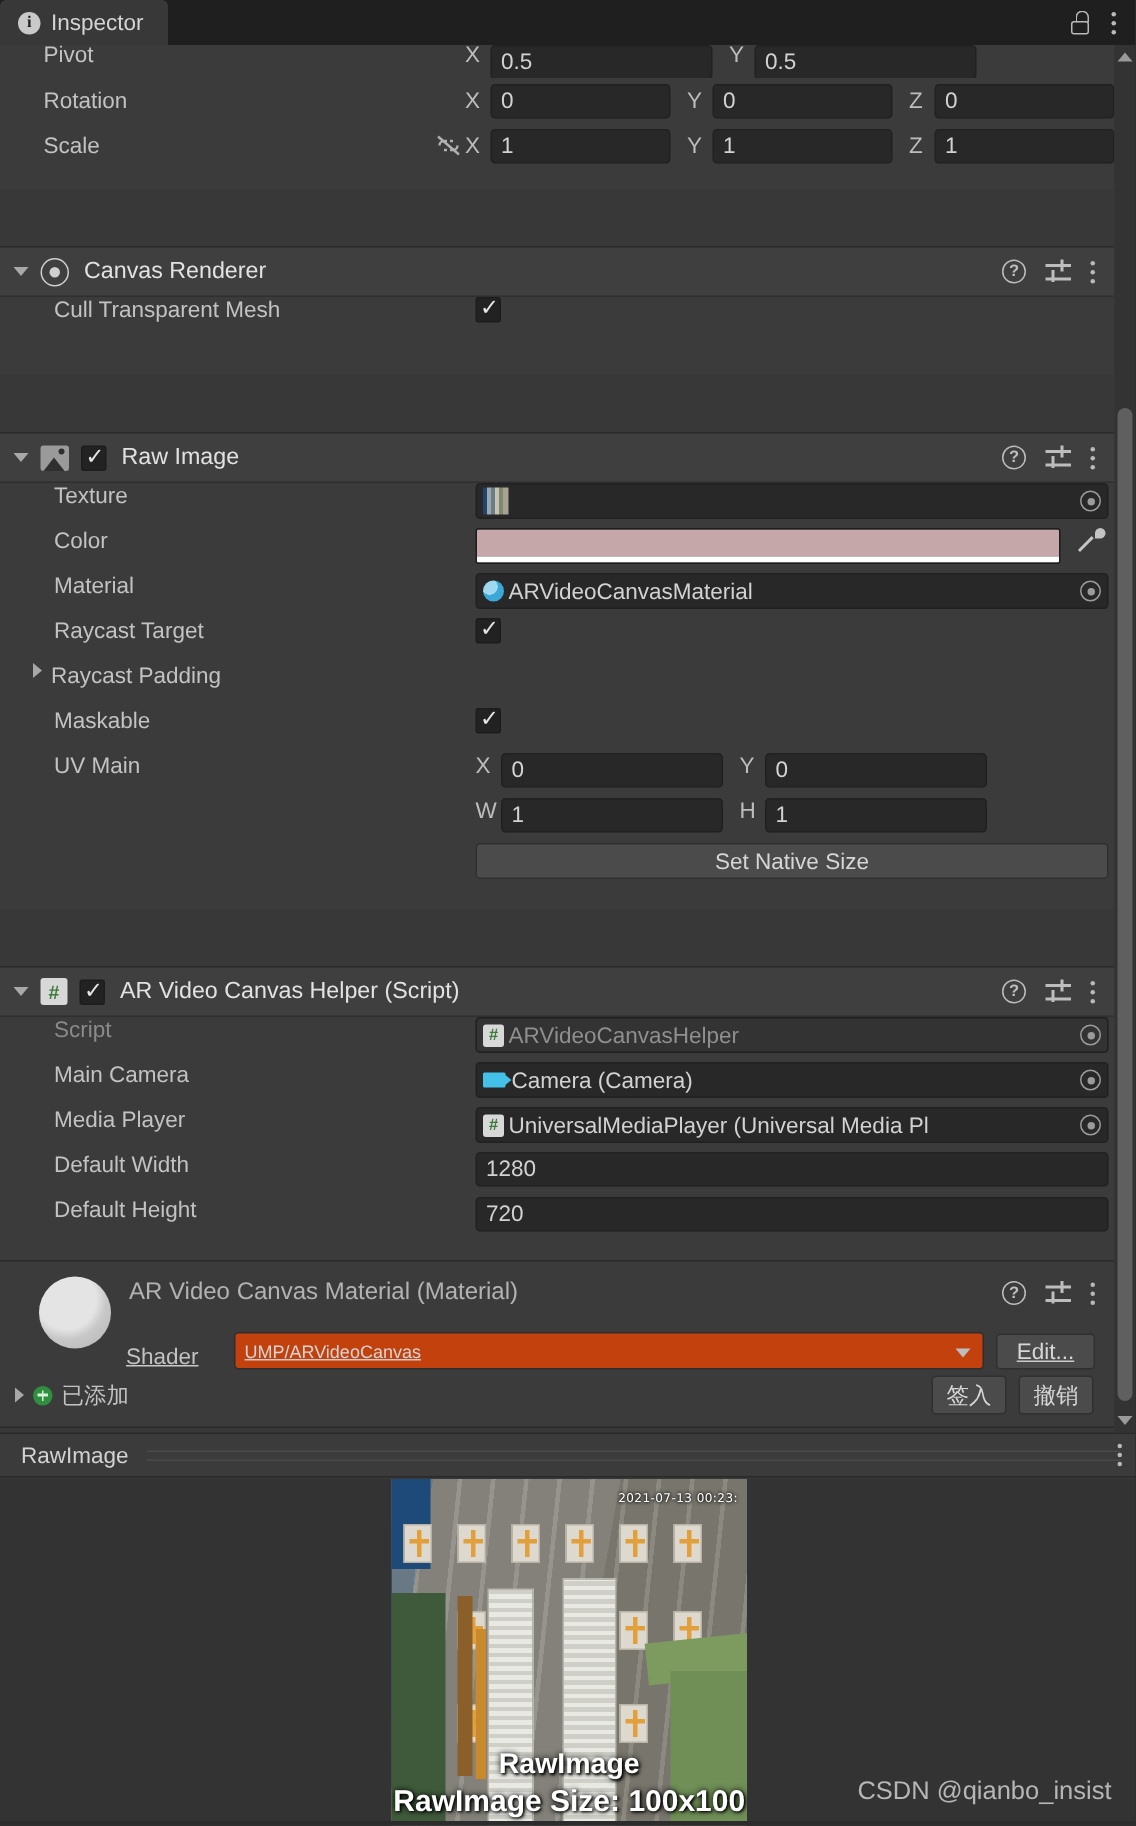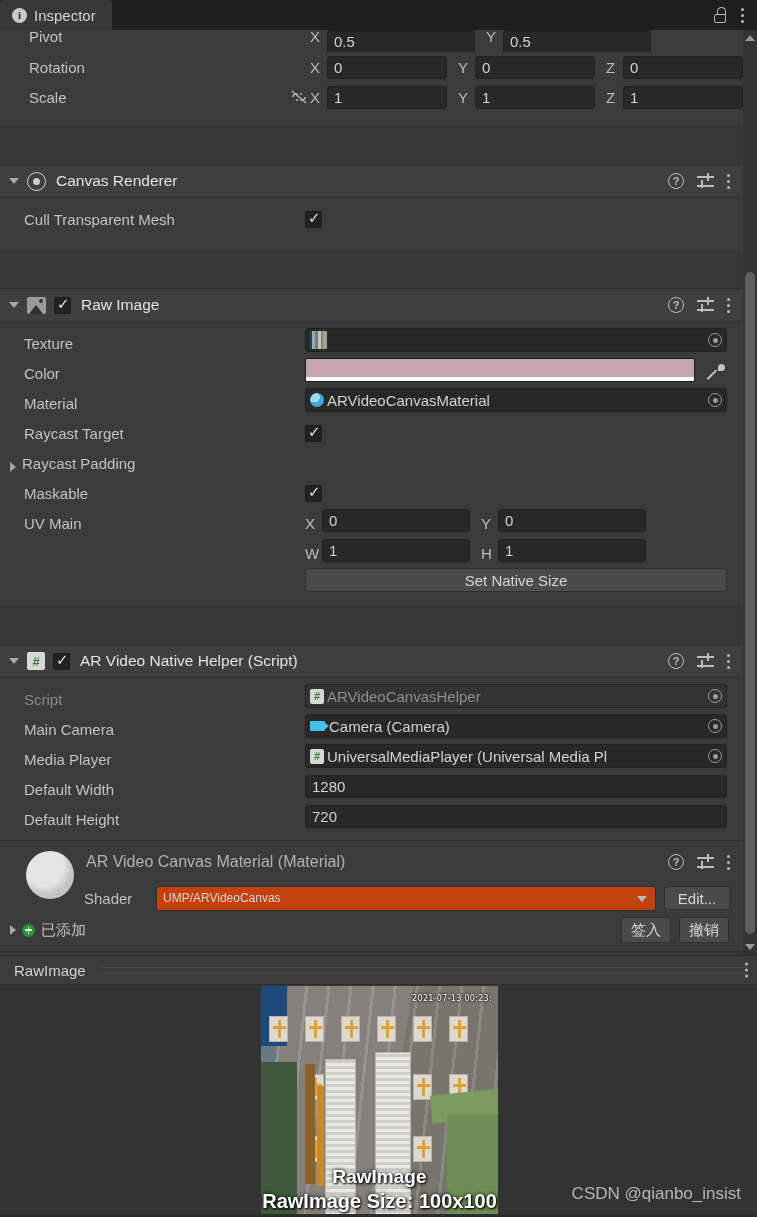--- a/index.html
+++ b/index.html
@@ -129,21 +129,21 @@
     content: ""; position: absolute; right: 3px; top: 2px;
     width: 4px; height: 4px; border-radius: 50%; background: #2f2f2f;
   }
   .script-icon {
     width: 18px; height: 18px; background: #d8d8d8; border-radius: 2px; flex: none;
     color: #3d7a3d; font-size: 13px; font-weight: bold;
     display: flex; align-items: center; justify-content: center;
   }
 
   
-  .prow { display: flex; align-items: flex-end; height: 30px; padding-left: 24px; }
+  .prow { display: flex; align-items: flex-start; height: 30px; padding-left: 36px; }
   .plabel { width: 281px; color: #c2c2c2; font-size: 15px; flex: none; }
   .plabel.dim { color: #8a8a8a; }
 
   .objfield {
     position: relative; background: #282828; border: 1px solid #212121; border-radius: 3px;
     height: 24px; width: 422px; display: flex; align-items: center;
     color: #d2d2d2; font-size: 15px; padding-left: 4px; overflow: hidden;
   }
   .objfield.dim { background: #333; color: #8f8f8f; }
   .objfield .txt { white-space: nowrap; overflow: hidden; }
@@ -203,21 +203,21 @@
 
   
   .mat-block { background: #3b3b3b; border-top: 1px solid #2a2a2a; padding-bottom: 4px; }
   .mat-head { display: flex; align-items: center; height: 42px; padding: 0 12px 0 12px; position: relative; }
   .mat-preview {
     width: 48px; height: 48px; border-radius: 50%;
     background: radial-gradient(circle at 38% 32%, #e4e4e4 0 45%, #c8c8c8 60%, #b4b4b4 100%);
     position: absolute; left: 26px; top: 10px;
   }
   .mat-title { margin-left: 74px; color: #b2b2b2; font-size: 16px; }
-  .shader-row { display: flex; align-items: center; height: 30px; padding-left: 84px; }
+  .shader-row { display: flex; align-items: flex-end; height: 30px; padding-left: 84px; text-decoration: underline; }
   .shader-label { color: #c2c2c2; font-size: 15px; width: 72px; }
   .dropdown {
     width: 500px; height: 25px; background: #c2410c; border: 1px solid #2e2e2e;
     border-radius: 3px; display: flex; align-items: center; padding: 0 6px;
     color: #d6d6d6; font-size: 12px; position: relative;
   }
   .dropdown .caret {
     position: absolute; right: 8px; top: 50%; margin-top: -2px;
     width: 0; height: 0; border-left: 5px solid transparent;
     border-right: 5px solid transparent; border-top: 6px solid #bdbdbd;
@@ -506,21 +506,21 @@
         <span class="plabel"></span>
         <span class="btn set-native">Set Native Size</span>
       </div>
       <div style="height:14px"></div>
     </div>
 
     <div class="comp-head">
       <span class="tri"></span>
       <span class="script-icon">#</span>
       <span class="cb on" style="margin-left:8px"></span>
-      <span class="comp-title">AR Video Native Helper (Script)</span>
+      <span class="comp-title">AR Video Canvas Helper (Script)</span>
       <span class="comp-head-right">
         <span class="help-icon">?</span>
         <span class="preset-icon">
             <i></i>
             <i></i>
             <b></b>
             <b></b>
           </span>
         <span class="kebab">
             <i></i>

